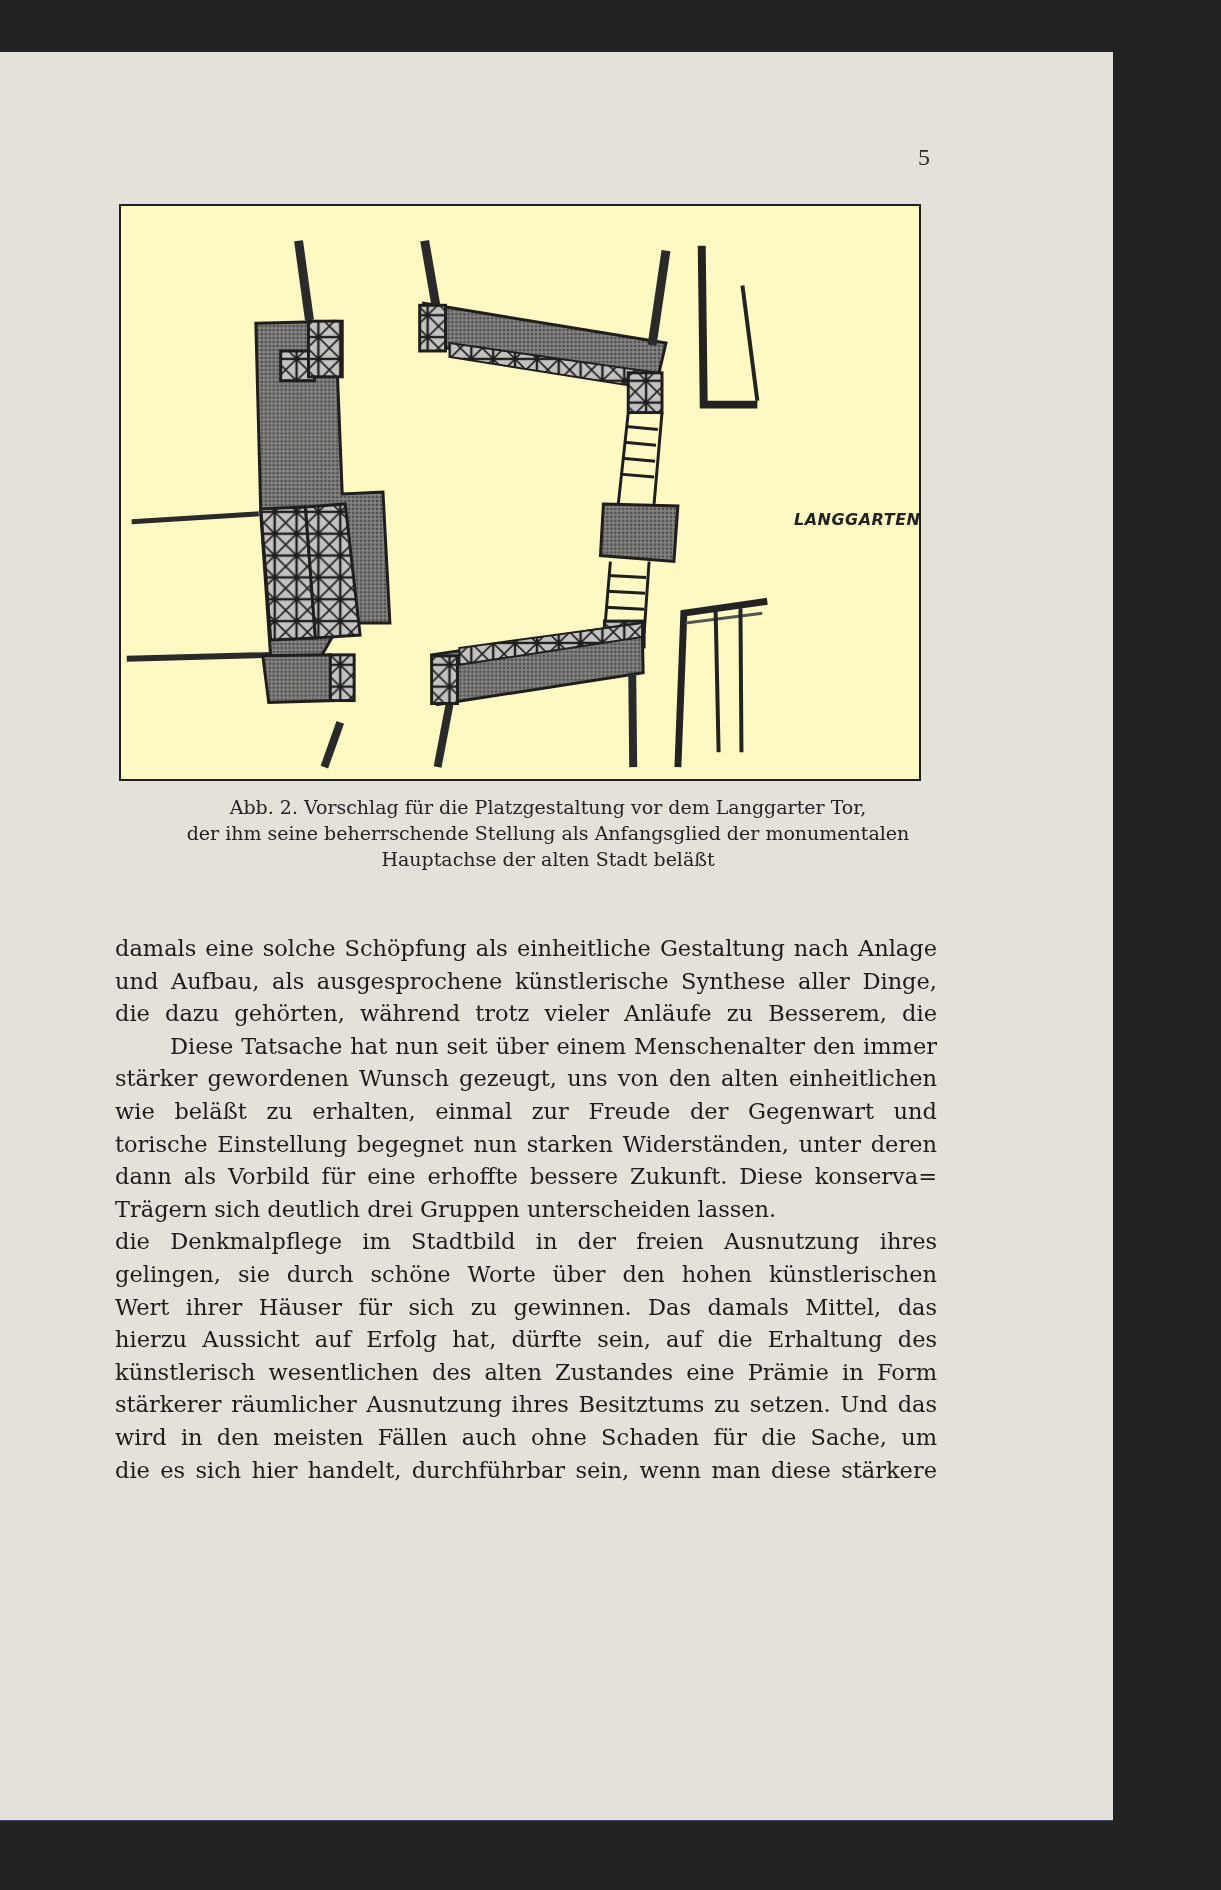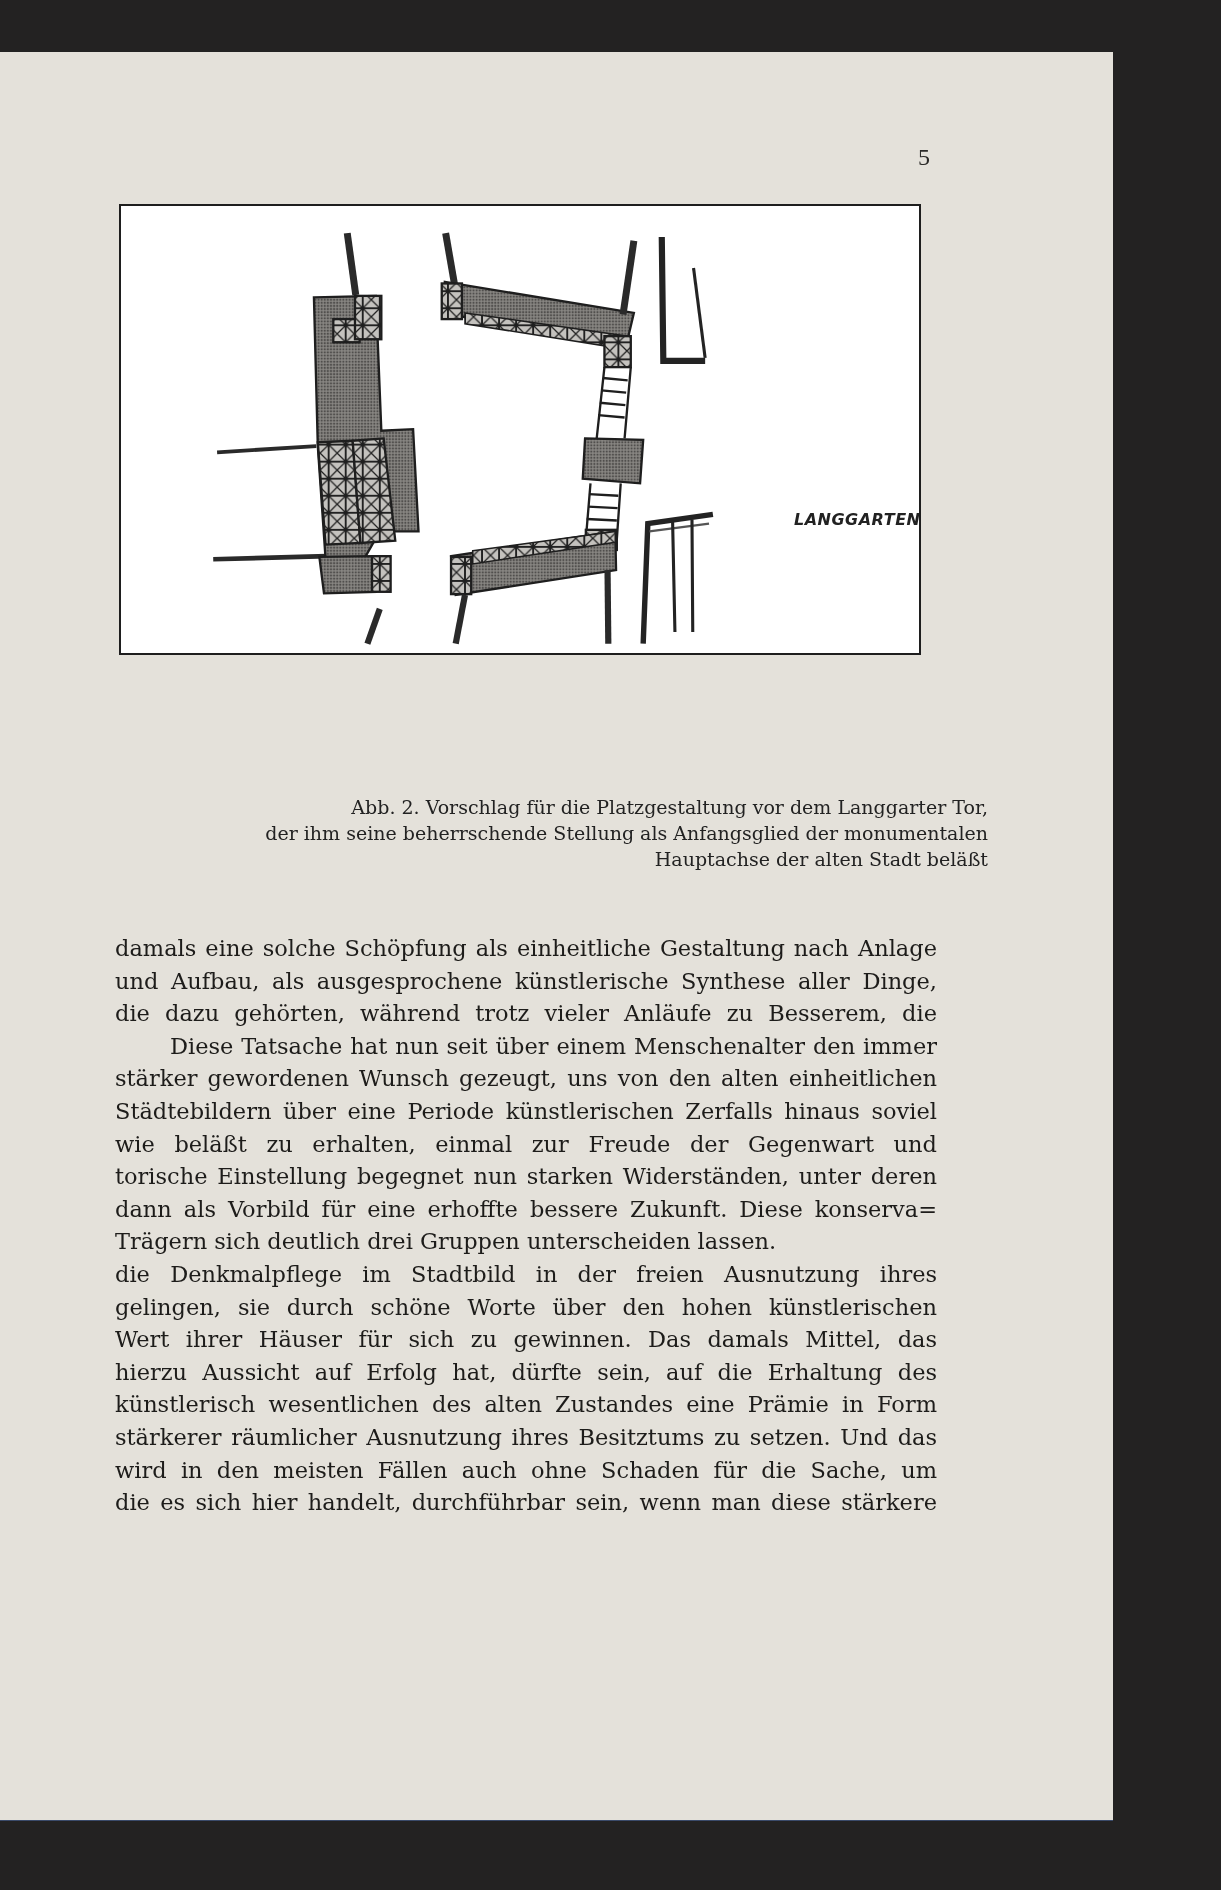--- a/index.html
+++ b/index.html
@@ -19,23 +19,23 @@
   }
   .page-number {
     position: absolute;
     left: 918px; top: 92px;
     font-size: 24px; color: #2b2a28;
     font-family: "Liberation Serif", serif;
   }
   .figure {
     position: absolute;
     left: 119px; top: 152px;
-    width: 802px; height: 451px;
+    width: 802px; height: 577px;
     border: 2px solid #1e1e1e;
-    background: #ffffff;
+    background: #fef9c3;
     box-sizing: border-box;
   }
   .figure svg { position: absolute; left: 0; top: 0; width: 100%; height: 100%; }
   .fig-label {
     position: absolute;
     left: 673px; top: 304px;
     font-family: "DejaVu Sans", sans-serif;
     font-weight: bold; font-style: italic;
     font-size: 16px; letter-spacing: 0.5px;
     color: #222;
@@ -43,21 +43,21 @@
   .caption {
     position: absolute;
     left: 108px; top: 742px;
     width: 880px;
     text-align: center;
     font-family: "DejaVu Serif", serif;
     font-size: 19px;
     line-height: 26px;
     color: #222;
   }
-  .caption span { display: block; text-align: right; }
+  .caption span { display: block; }
   .body-text {
     position: absolute;
     left: 107px; top: 880px;
     width: 822px;
     font-family: "DejaVu Serif", serif;
     font-size: 22.5px;
     line-height: 32.6px;
     color: #1d1c1a;
     margin-left: 8px;
   }
@@ -142,21 +142,20 @@
 
   <div class="body-text">
     <div>
       <span class="line">damals eine solche Schöpfung als einheitliche Gestaltung nach Anlage</span>
       <span class="line">und Aufbau, als ausgesprochene künstlerische Synthese aller Dinge,</span>
       <span class="line">die dazu gehörten, während trotz vieler Anläufe zu Besserem, die</span>
     </div>
     <div>
       <span class="line indent">Diese Tatsache hat nun seit über einem Menschenalter den immer</span>
       <span class="line">stärker gewordenen Wunsch gezeugt, uns von den alten einheitlichen</span>
-      <span class="line">Städtebildern über eine Periode künstlerischen Zerfalls hinaus soviel</span>
       <span class="line">wie beläßt zu erhalten, einmal zur Freude der Gegenwart und</span>
       <span class="line">torische Einstellung begegnet nun starken Widerständen, unter deren</span>
       <span class="line">dann als Vorbild für eine erhoffte bessere Zukunft. Diese konserva=</span>
       <span class="line last">Trägern sich deutlich drei Gruppen unterscheiden lassen.</span>
     </div>
     <div>
       <span class="line">die Denkmalpflege im Stadtbild in der freien Ausnutzung ihres</span>
       <span class="line">gelingen, sie durch schöne Worte über den hohen künstlerischen</span>
       <span class="line">Wert ihrer Häuser für sich zu gewinnen. Das damals Mittel, das</span>
       <span class="line">hierzu Aussicht auf Erfolg hat, dürfte sein, auf die Erhaltung des</span>

